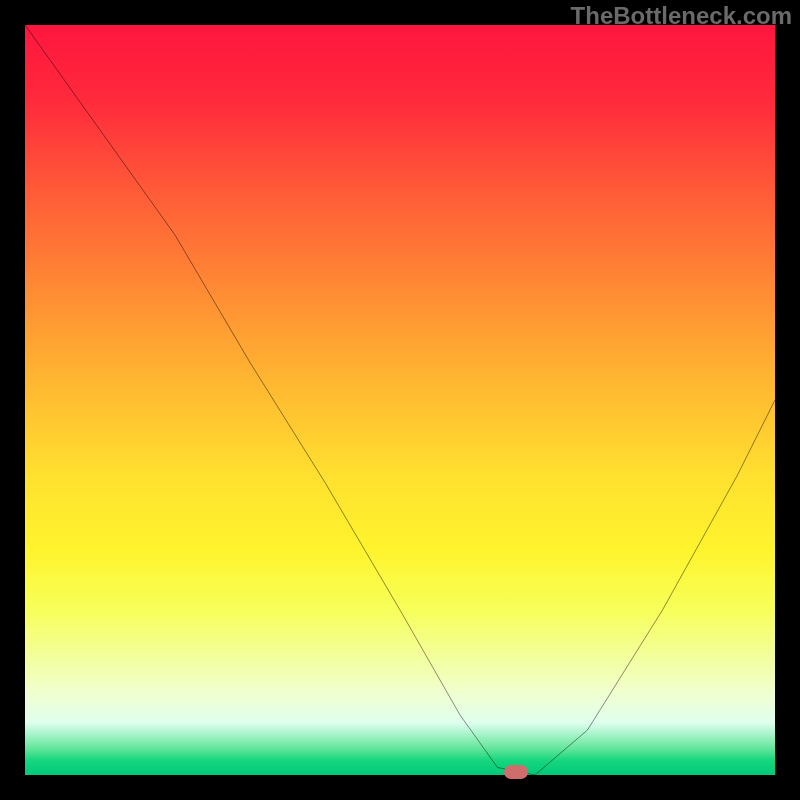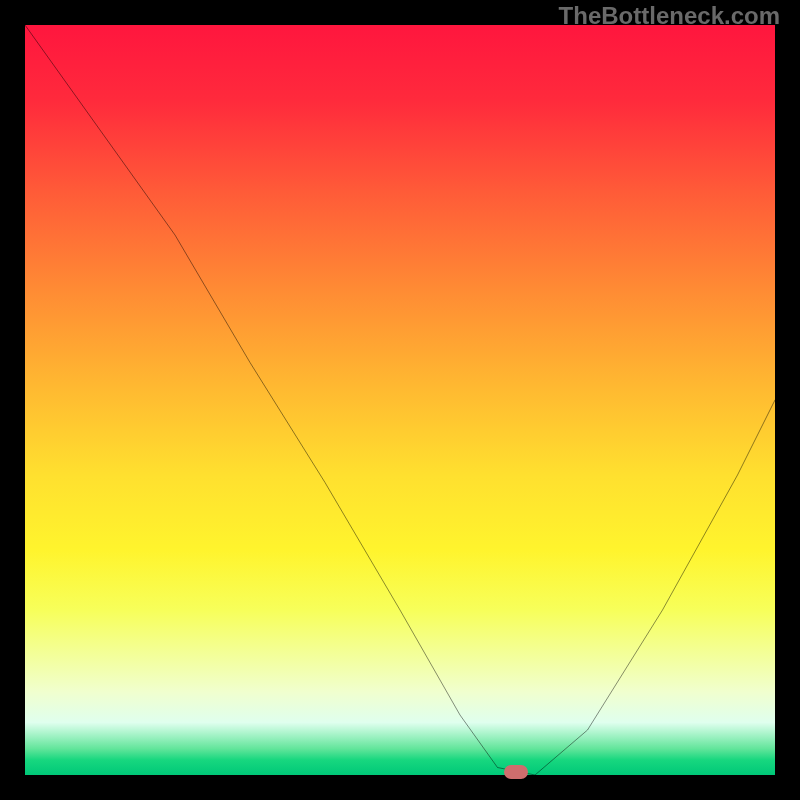--- a/index.html
+++ b/index.html
@@ -6,21 +6,21 @@
   html, body { width: 800px; height: 800px; background: #000; }
   .frame {
     position: relative;
     width: 800px;
     height: 800px;
     background: #000;
   }
   .watermark {
     position: absolute;
     top: 2px;
-    right: 20px;
+    right: 8px;
     font-family: Arial, Helvetica, sans-serif;
     font-size: 24px;
     font-weight: bold;
     color: #6a6a6a;
     z-index: 10;
   }
   .plot {
     position: absolute;
     left: 25px;
     top: 25px;

